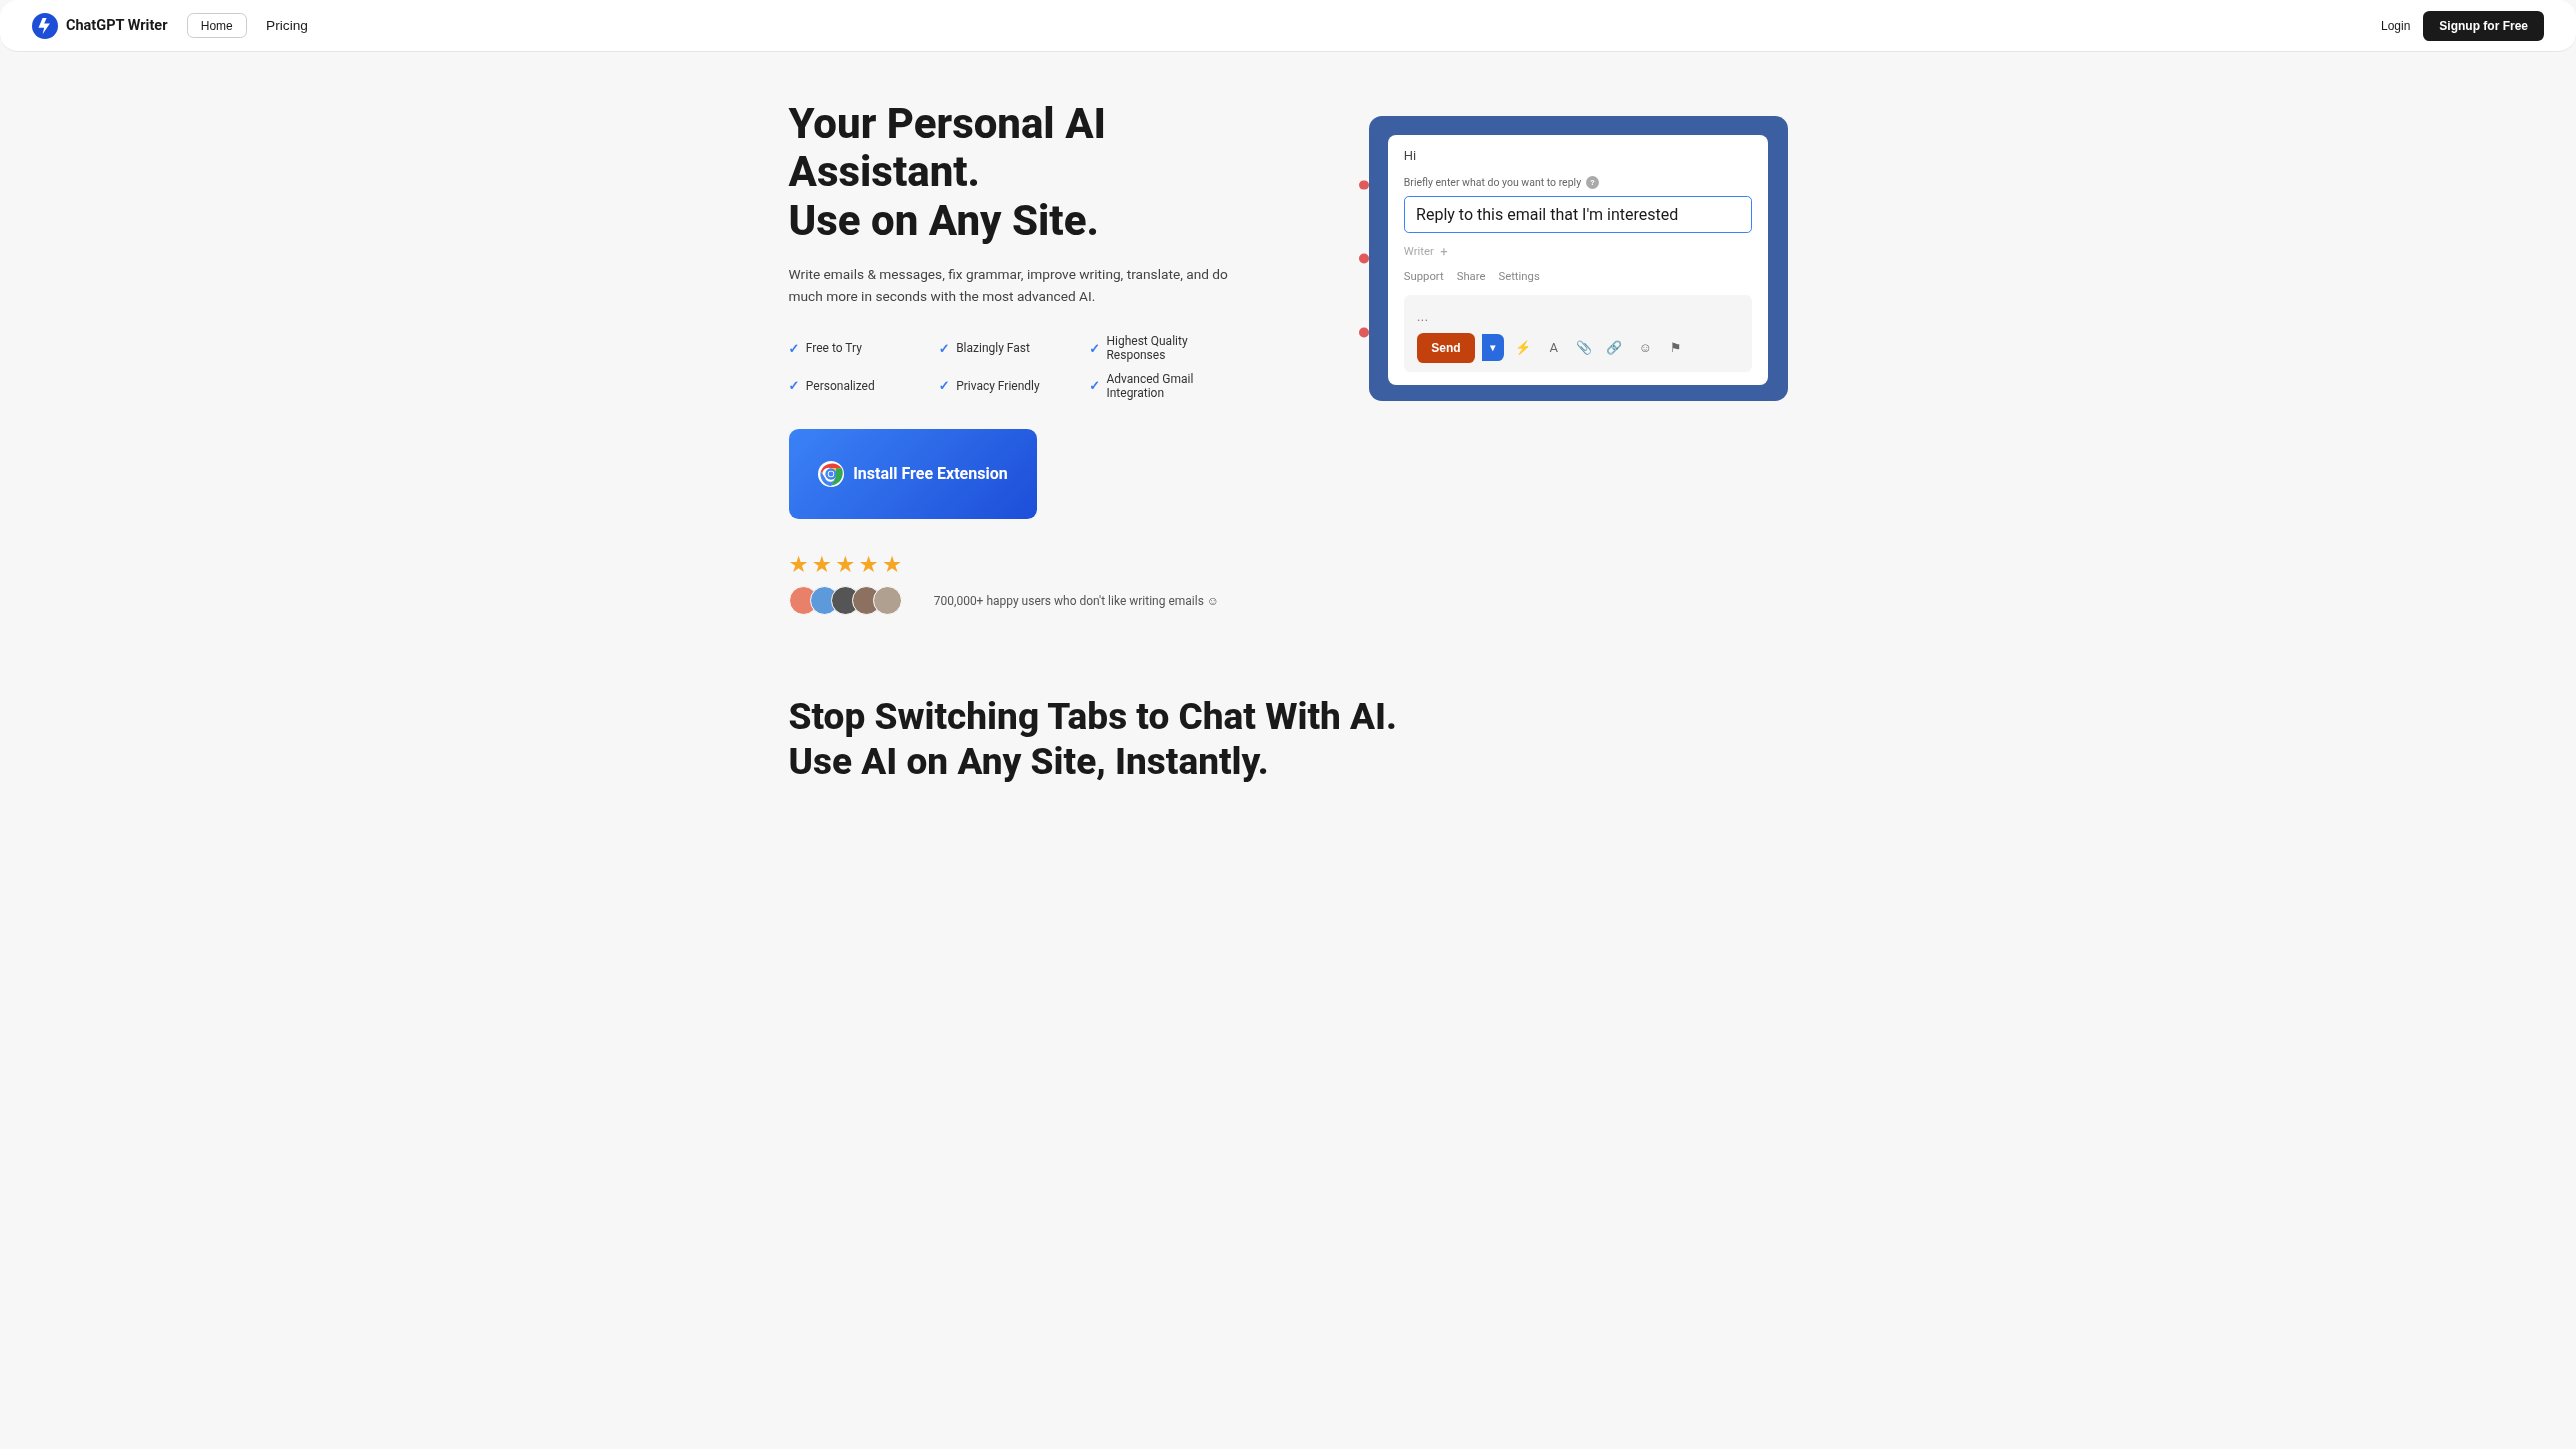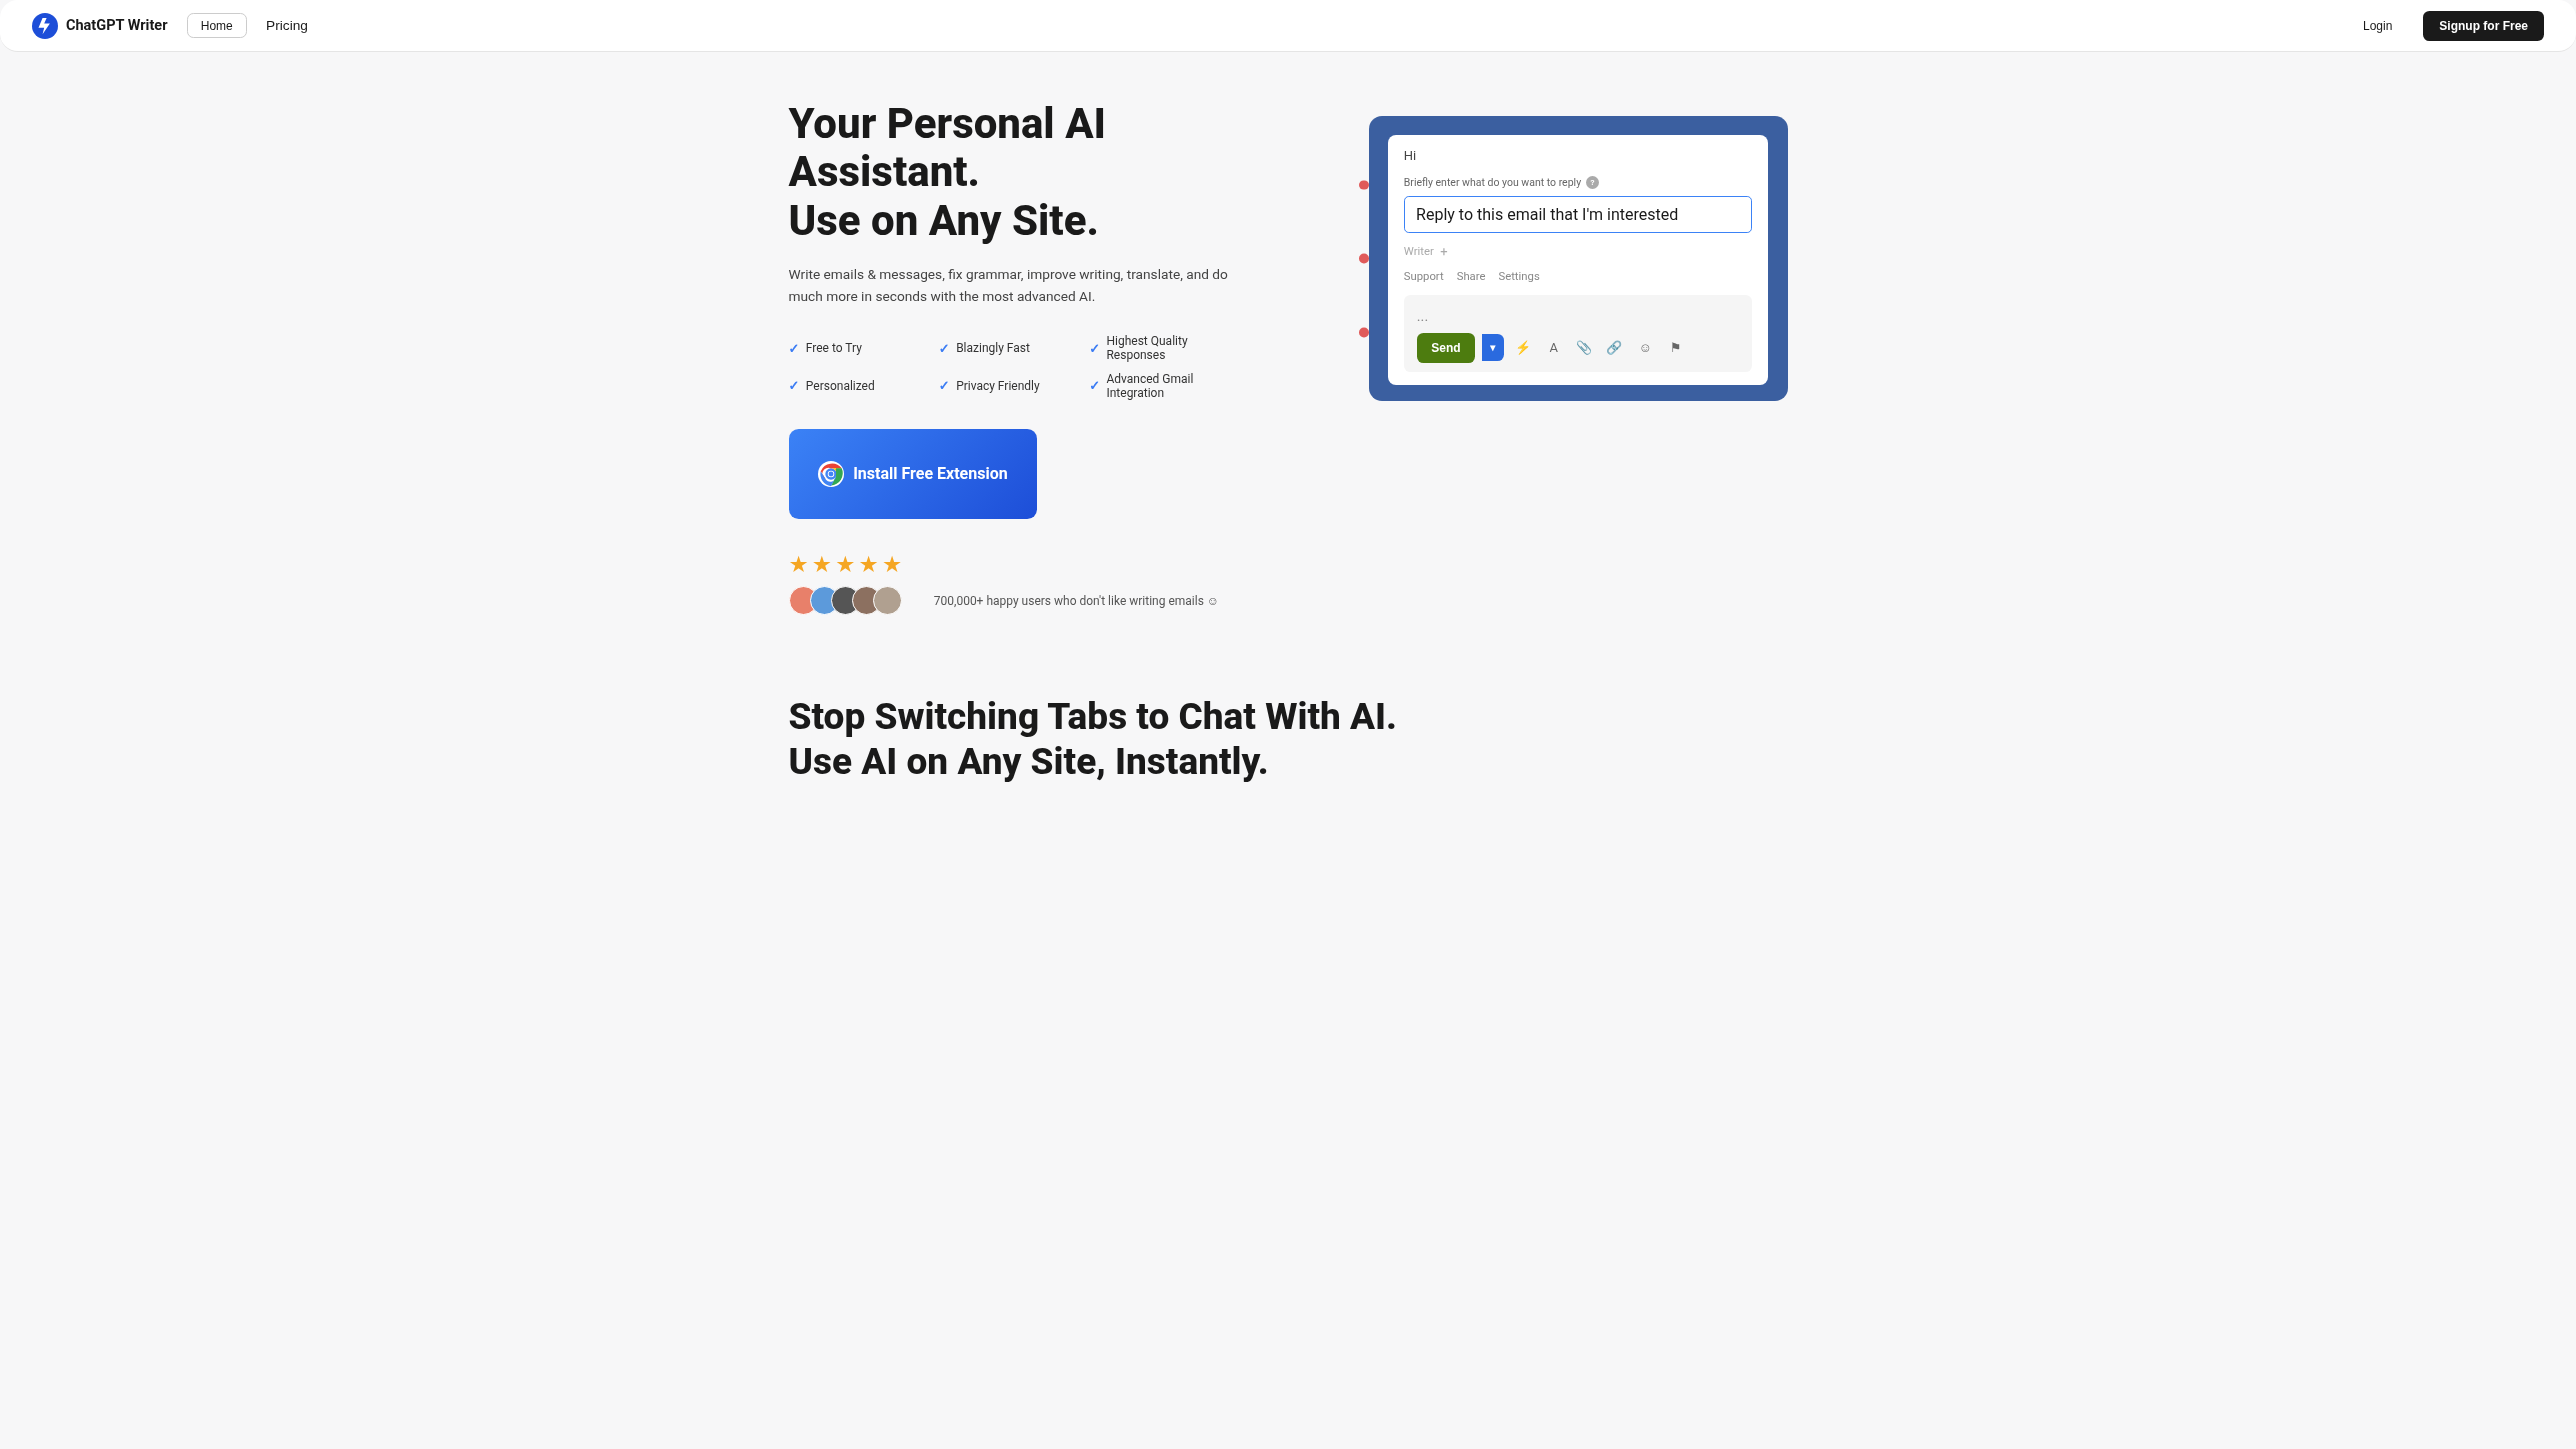--- a/index.html
+++ b/index.html
@@ -57,21 +57,21 @@
       font-size: 13.7px;
       font-weight: 500;
       color: #1a1a1a;
       cursor: pointer;
       background: none;
       border: none;
     }
     .nav-right {
       display: flex;
       align-items: center;
-      gap: 31px;
+      gap: 13px;
     }
     .nav-login {
       font-size: 12px;
       font-weight: 500;
       color: #1a1a1a;
       background: none;
       border: none;
       cursor: pointer;
     }
     .nav-signup {
@@ -286,21 +286,21 @@
       font-size: 14.5px;
       color: #888;
       margin-bottom: 8px;
     }
     .demo-actions {
       display: flex;
       align-items: center;
       gap: 8px;
     }
     .send-btn {
-      background: #4d7c0f;
+      background: #c2410c;
       color: #fff;
       border: none;
       border-radius: 6.4px;
       padding: 8px 14.5px;
       font-size: 12px;
       font-weight: 600;
       cursor: pointer;
       display: flex;
       align-items: center;
       gap: 3.2px;

